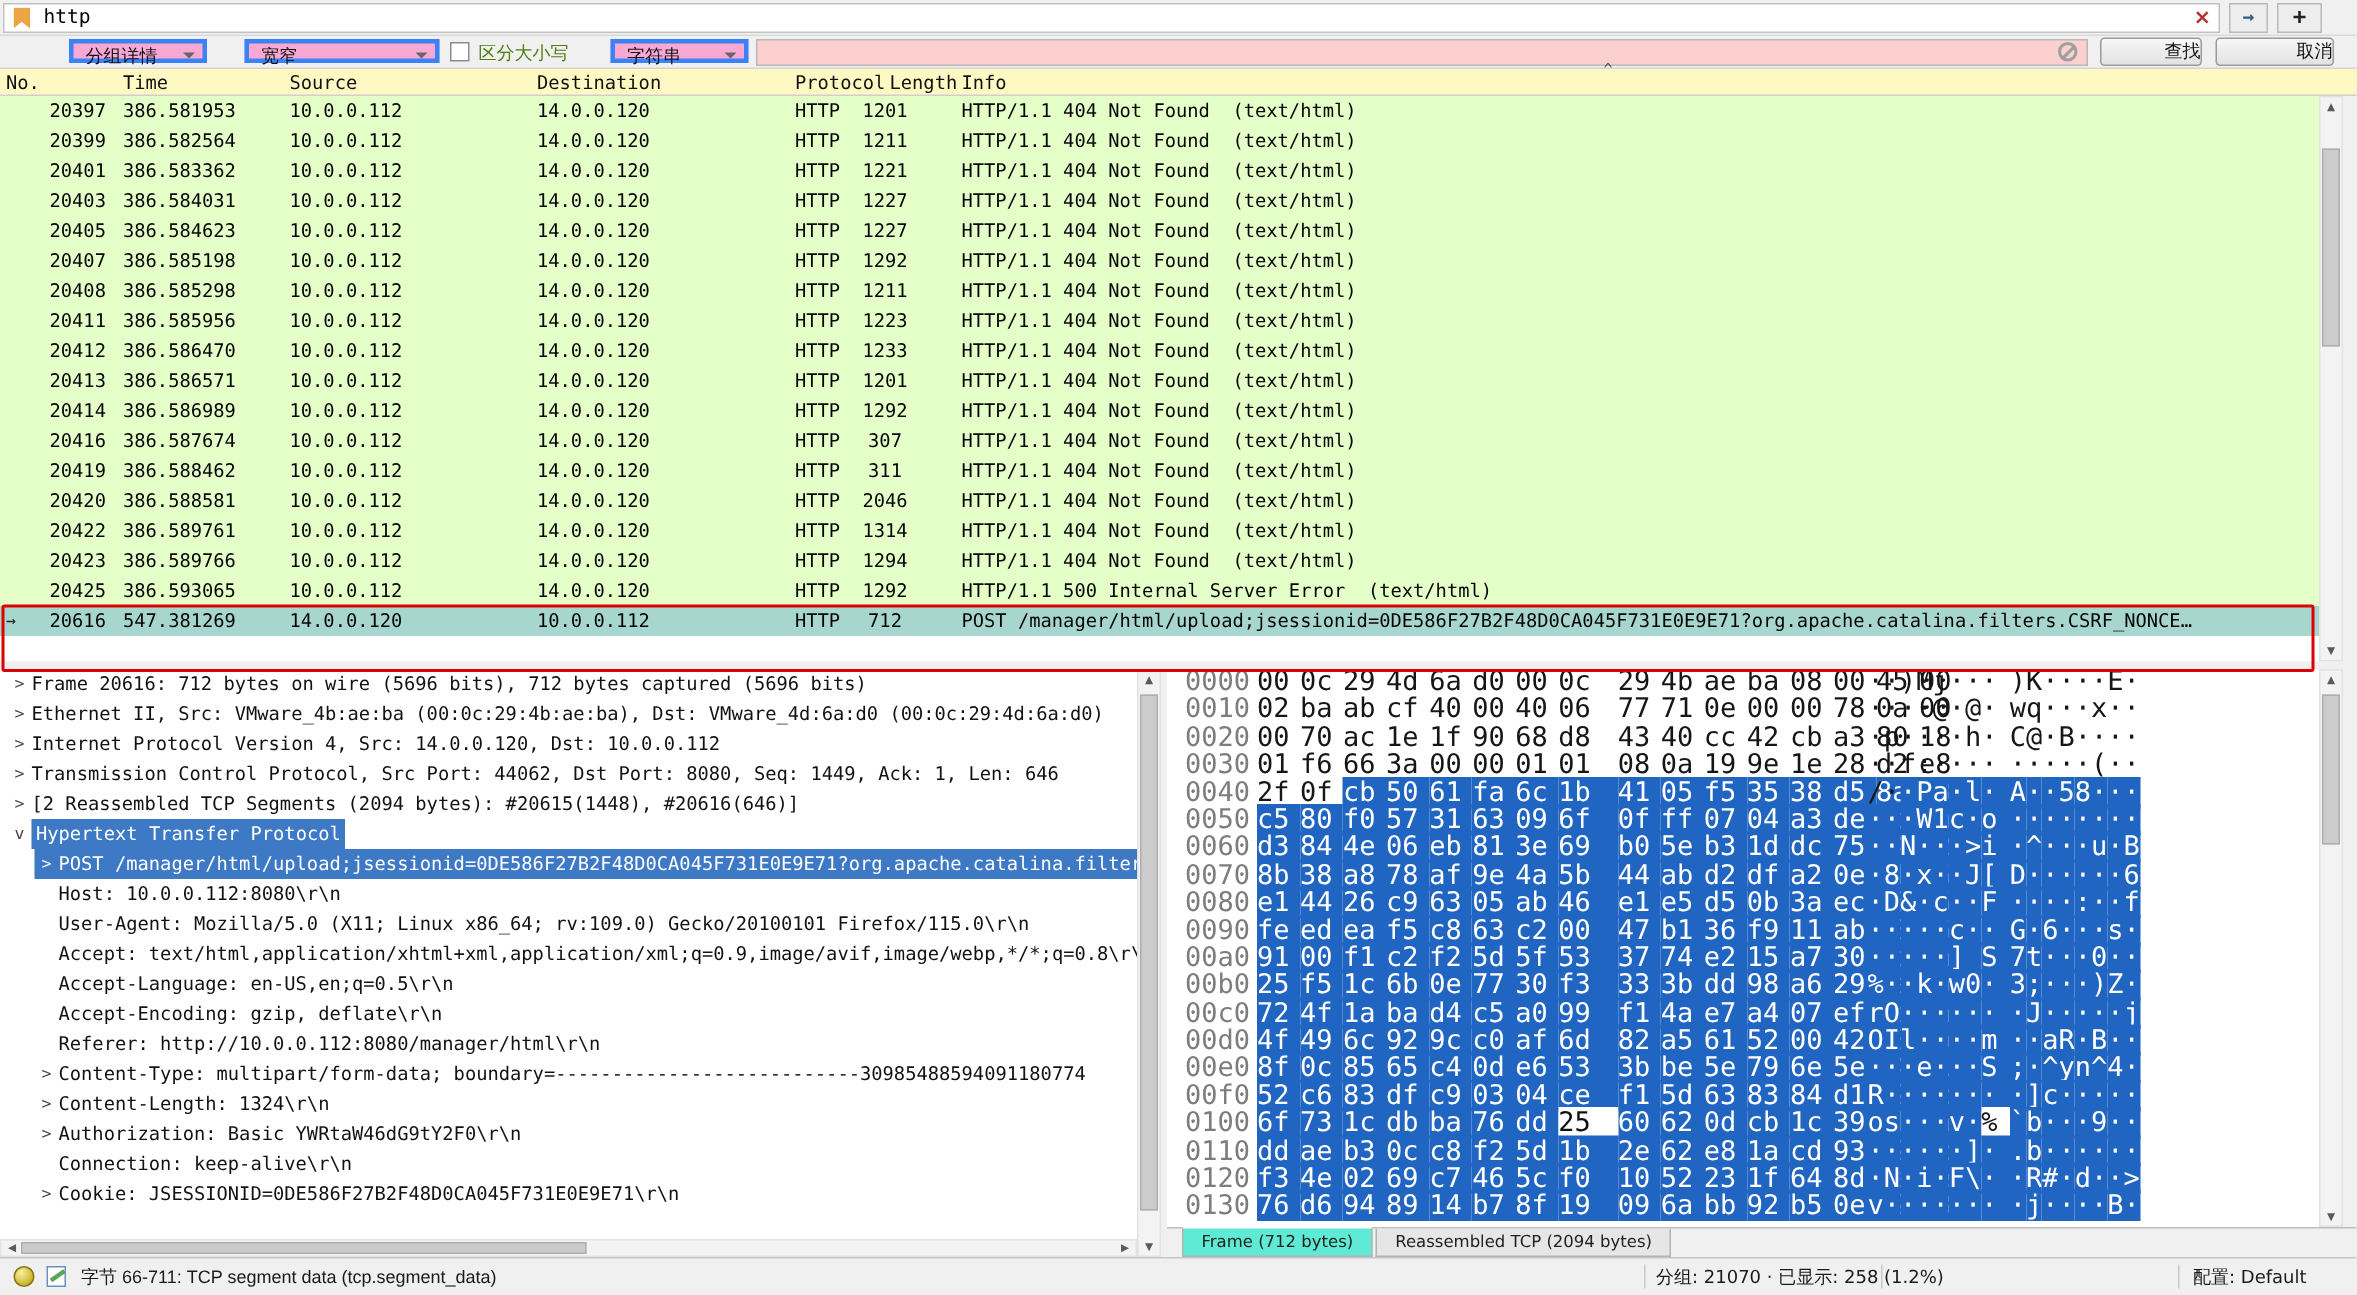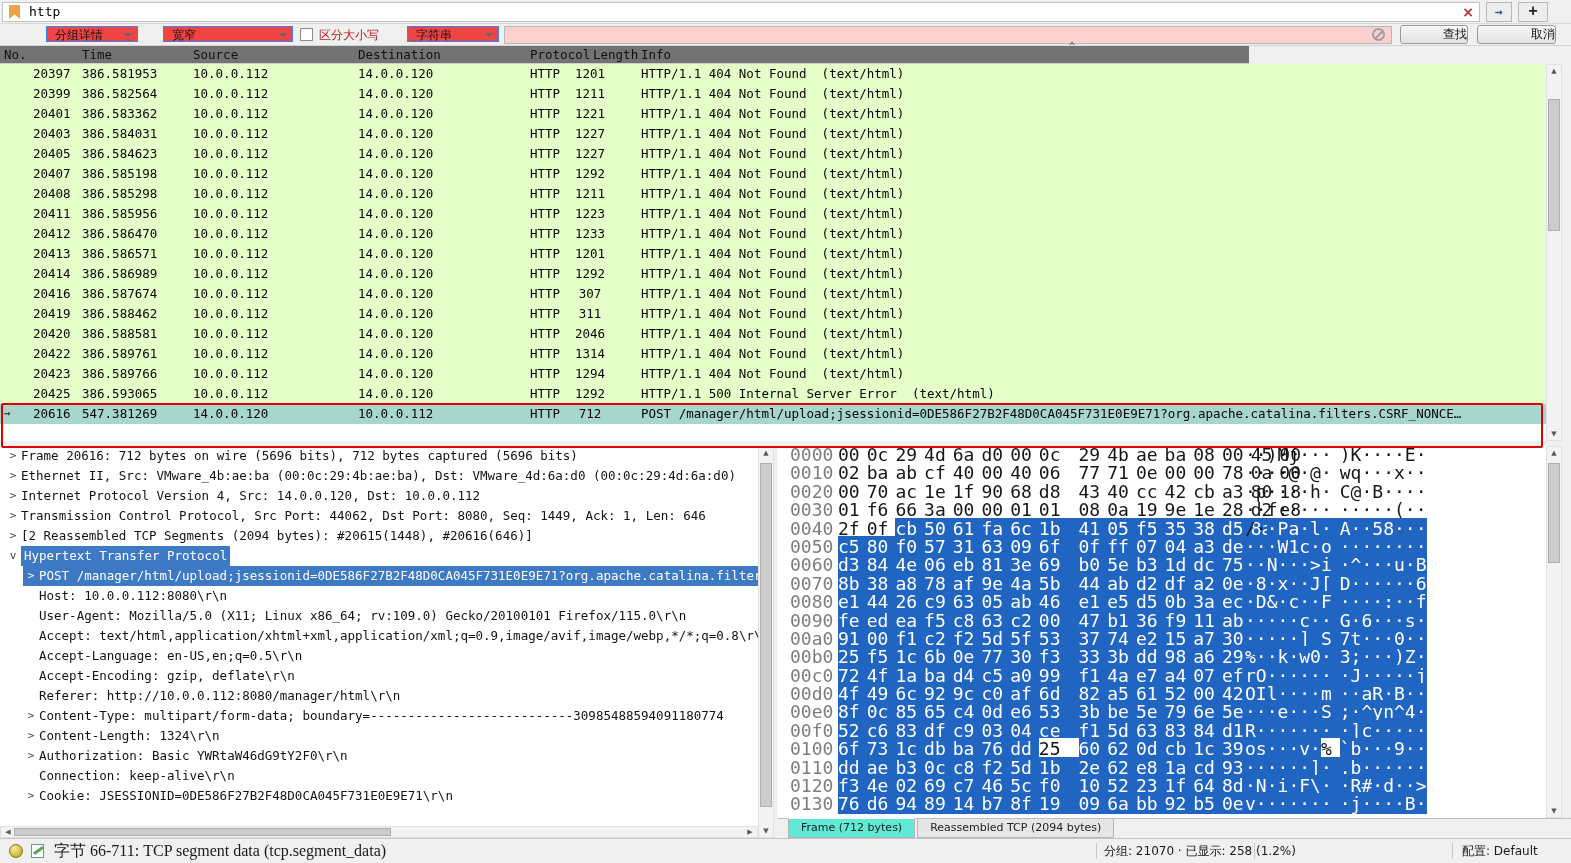--- a/index.html
+++ b/index.html
@@ -15,37 +15,37 @@
   .filter-bar{position:absolute;left:0;top:0;width:1571px;height:24px;background:#f0f0f0;border-bottom:1px solid #d9d9d9}
   .filter-input{position:absolute;left:2px;top:2px;width:1478px;height:20px;background:#fff;border:1px solid #c2c2c2}
   .bookmark{position:absolute;left:6px;top:2px;width:11px;height:14px;background:#eca444;clip-path:polygon(0 0,100% 0,100% 100%,50% 68%,0 100%)}
   .filter-text{position:absolute;left:26px;top:0;line-height:18px;font-size:13px;color:#000;white-space:pre}
   .filter-clear{position:absolute;right:5px;top:0;line-height:18px;font-size:14px;font-weight:bold;color:#b03434;font-family:"DejaVu Sans",sans-serif}
   .filter-apply{position:absolute;left:1486px;top:2px;width:26px;height:20px;background:#ededed;border:1px solid #b9b9b9;text-align:center;line-height:17px;font-size:13px;color:#2e5e8c;font-weight:bold}
   .filter-add{position:absolute;left:1518px;top:2px;width:30px;height:20px;background:#ededed;border:1px solid #b9b9b9;text-align:center;line-height:17px;font-size:15px;font-weight:bold;color:#222}
 
   
   .find-bar{position:absolute;left:0;top:24px;width:1571px;height:22px;background:#f0f0f0;border-bottom:1px solid #d4d4d4}
-  .dd{position:absolute;top:2px;height:16px;background:#ef4444;border:1px solid #3b82f6;font-family:"DejaVu Sans","Liberation Sans",sans-serif;font-size:12px;line-height:16px;padding:0 20px 0 8px;color:#111;white-space:nowrap}
+  .dd{position:absolute;top:2px;height:16px;background:#f9a8d4;border:3px solid #3b82f6;font-family:"DejaVu Sans","Liberation Sans",sans-serif;font-size:12px;line-height:16px;padding:0 20px 0 8px;color:#111;white-space:nowrap}
   .dd1{left:46px;width:92px}
   .dd2{left:163px;width:130px}
   .dd3{left:407px;width:92px}
   .dd-caret{position:absolute;right:5px;top:6px;width:0;height:0;border-left:4px solid transparent;border-right:4px solid transparent;border-top:4px solid #666}
   .chk{position:absolute;left:300px;top:4px;width:13px;height:13px;background:#fff;border:1px solid #8b8b8b}
-  .chk-label{position:absolute;left:319px;top:3px;font-family:"DejaVu Sans","Liberation Sans",sans-serif;font-size:12px;color:#b91c1c}
+  .chk-label{position:absolute;left:319px;top:3px;font-family:"DejaVu Sans","Liberation Sans",sans-serif;font-size:12px;color:#4d7c0f}
   .search-input{position:absolute;left:504px;top:2px;width:888px;height:18px;background:var(--findbg);border:1px solid #b8b8b8}
   .circle-slash{position:absolute;right:6px;top:1px;width:13px;height:13px;border:2px solid #9f9f9f;border-radius:50%}
   .circle-slash::after{content:"";position:absolute;left:-1px;top:4px;width:12px;height:2px;background:#9f9f9f;transform:rotate(-45deg)}
   .btn{position:absolute;top:1px;height:19px;background:linear-gradient(#f7f7f7,#e2e2e2);border:1px solid #9a9a9a;border-radius:3px;font-family:"DejaVu Sans","Liberation Sans",sans-serif;font-size:12px;color:#111;text-align:right;line-height:17px}
   .find-btn{left:1400px;width:68px}
   .cancel-btn{left:1477px;width:79px}
   .sort-hint{position:absolute;left:1069px;top:41px;font-size:10px;color:#555;z-index:3}
 
   
-  .col-header{position:absolute;left:0;top:46px;width:1249px;height:18px;background:#737373;border-bottom:1px solid #cfcfcf}
+  .col-header{position:absolute;left:0;top:46px;width:1571px;height:18px;background:#fef9c3;border-bottom:1px solid #cfcfcf}
   .hcell{position:absolute;top:1px;font-size:12.5px;color:#111;white-space:pre}
   .h-no{left:4px}.h-time{left:82px}.h-src{left:193px}.h-dst{left:358px}.h-proto{left:530px}.h-len{left:593px}.h-info{left:641px}
   .packet-list{position:absolute;left:0;top:64px;width:1546px;height:377px;background:#fff;overflow:hidden}
   .prow{position:relative;height:20px;background:var(--http-row);overflow:hidden}
   .prow.sel{background:var(--sel-row)}
   .cell{position:absolute;top:0;height:20px;line-height:20px;white-space:pre;font-size:12.5px;color:#050505}
   .gut{left:4px;font-size:11px;color:#222}
   .c-no{left:33px}.c-time{left:82px}.c-src{left:193px}.c-dst{left:358px}.c-proto{left:530px}
   .c-len{left:548px;width:84px;text-align:center}
   .c-info{left:641px;width:903px;overflow:hidden}
@@ -94,21 +94,21 @@
   .av{left:0;width:100%}
   .a-up{top:2px}.a-dn{bottom:2px}
   .ah{top:1px;width:12px;height:9px;line-height:9px}
   .a-l{left:1px}.a-r{right:1px}
 
   
   .status-bar{position:absolute;left:0;top:838px;width:1571px;height:25px;background:#f0f0f0;border-top:1px solid #c6c6c6;font-family:"DejaVu Sans","Liberation Sans",sans-serif}
   .sb-expert{position:absolute;left:9px;top:5px;width:14px;height:14px;border-radius:50%;background:radial-gradient(circle at 35% 30%,#f7f1a0,#cbb52e 70%,#9a8617);border:1px solid #857414}
   .sb-comment{position:absolute;left:31px;top:5px;width:13px;height:14px;background:#fff;border:1px solid #6b8fbf}
   .sb-comment::after{content:"";position:absolute;left:1px;top:4px;width:11px;height:3px;background:#58a758;transform:rotate(-35deg)}
-  .sb-field{position:absolute;left:54px;top:0;line-height:24px;font-family:Liberation Serif, serif;font-size:16px;color:#1a1a1a;white-space:pre}
+  .sb-field{position:absolute;left:54px;top:0;line-height:24px;font-family:Liberation Sans, sans-serif;font-size:12px;color:#1a1a1a;white-space:pre}
   .sb-packets{position:absolute;left:1104px;top:0;line-height:24px;font-size:12px;color:#1a1a1a;white-space:pre}
   .sb-profile{position:absolute;left:1462px;top:0;line-height:24px;font-size:12px;color:#1a1a1a;white-space:pre}
   .sb-sep{position:absolute;top:4px;width:1px;height:16px;background:#c9c9c9}
 </style>
 </head>
 <body>
 
 <div class="filter-bar">
   <div class="filter-input">
     <span class="bookmark"></span>

